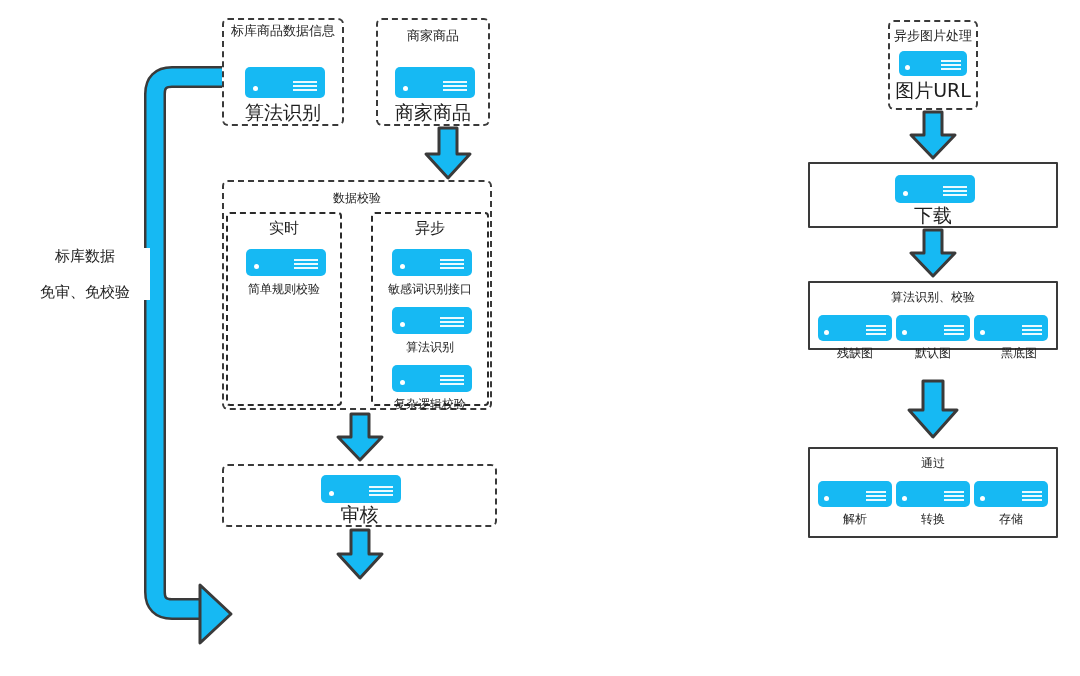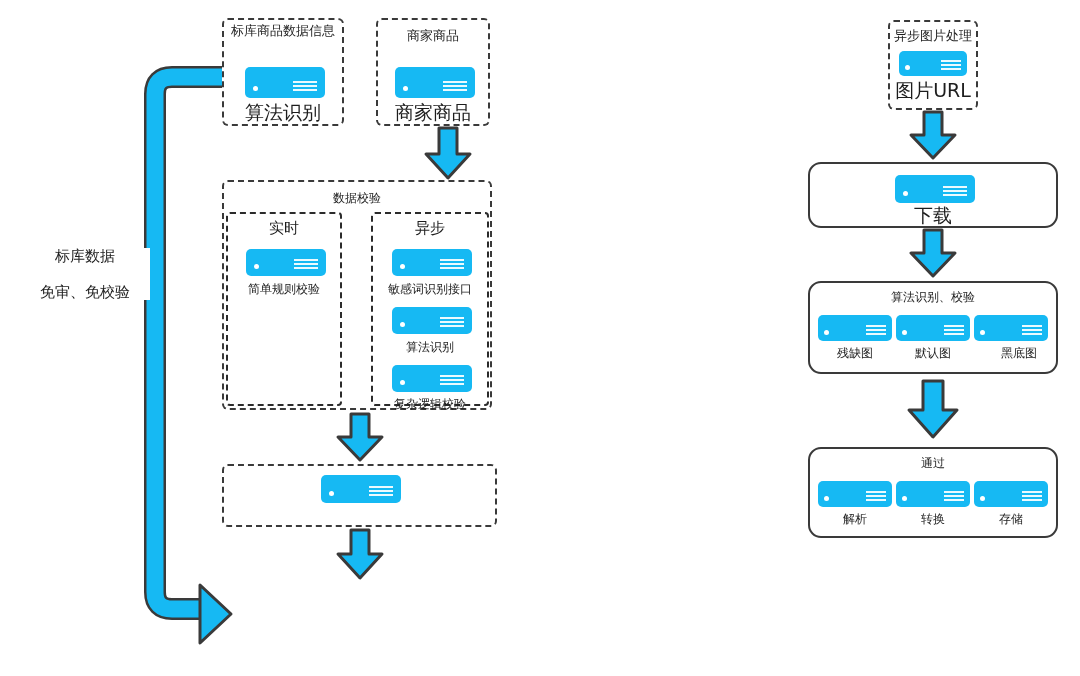--- a/index.html
+++ b/index.html
@@ -28,21 +28,21 @@
     border: 2px dashed #3a3a3a;
     border-radius: 6px;
   }
   .box-dashed-inner {
     border: 2px dashed #2b2b2b;
     border-radius: 4px;
     background: transparent;
   }
   .box-solid {
     border: 2px solid #3a3a3a;
-    border-radius: 13px;
+    border-radius: 1px;
     padding-left: 32px;
   }
 
   .box-title {
     position: absolute;
     left: 0;
     right: 0;
     text-align: center;
     color: #1d1d1d;
     font-size: 15px;
@@ -232,20 +232,21 @@
 
   <div class="box box-dashed" style="left:222px; top:464px; width:275px; height:63px;">
     <div class="srv" style="left:97px; top:9px; width:80px; height:28px;">
       <span class="dot"></span>
       <span class="bars">
           <i></i>
           <i></i>
           <i></i>
         </span>
     </div>
+    <div class="node-caption" style="left:0; right:0; top:40px;">审核</div>
   </div>
 
   <div class="arrow-down" style="left:336px; top:530px; width:48px; height:50px;">
     <svg class="arrow-svg" width="48" height="50" viewBox="0 0 48 50">
       <polygon points="15,0 33,0 33,24 46,24 24,48 2,24 15,24" fill="#16b9f3" stroke="#3a3a3a" stroke-width="3" stroke-linejoin="round"></polygon>
     </svg>
   </div>
 
 
   <div class="box box-dashed" style="left:888px; top:20px; width:90px; height:90px;">
@@ -278,21 +279,21 @@
     </div>
     <div class="node-caption" style="left:0; right:0; top:43px;">下载</div>
   </div>
 
   <div class="arrow-down" style="left:909px; top:230px; width:48px; height:48px;">
     <svg class="arrow-svg" width="48" height="48" viewBox="0 0 48 48">
       <polygon points="15,0 33,0 33,23 46,23 24,46 2,23 15,23" fill="#16b9f3" stroke="#3a3a3a" stroke-width="3" stroke-linejoin="round"></polygon>
     </svg>
   </div>
 
-  <div class="box box-solid" style="left:808px; top:281px; width:250px; height:93px;">
+  <div class="box box-solid" style="left:808px; top:281px; width:250px; height:69px;">
     <div class="box-title lg" style="top:5px;">算法识别、校验</div>
 
     <div class="srv" style="left:8px; top:32px; width:74px; height:26px;">
       <span class="dot" style="left:6px; bottom:6px;"></span>
       <span class="bars" style="right:6px; bottom:5px; width:20px;">
           <i></i>
           <i></i>
           <i></i>
         </span>
     </div>

